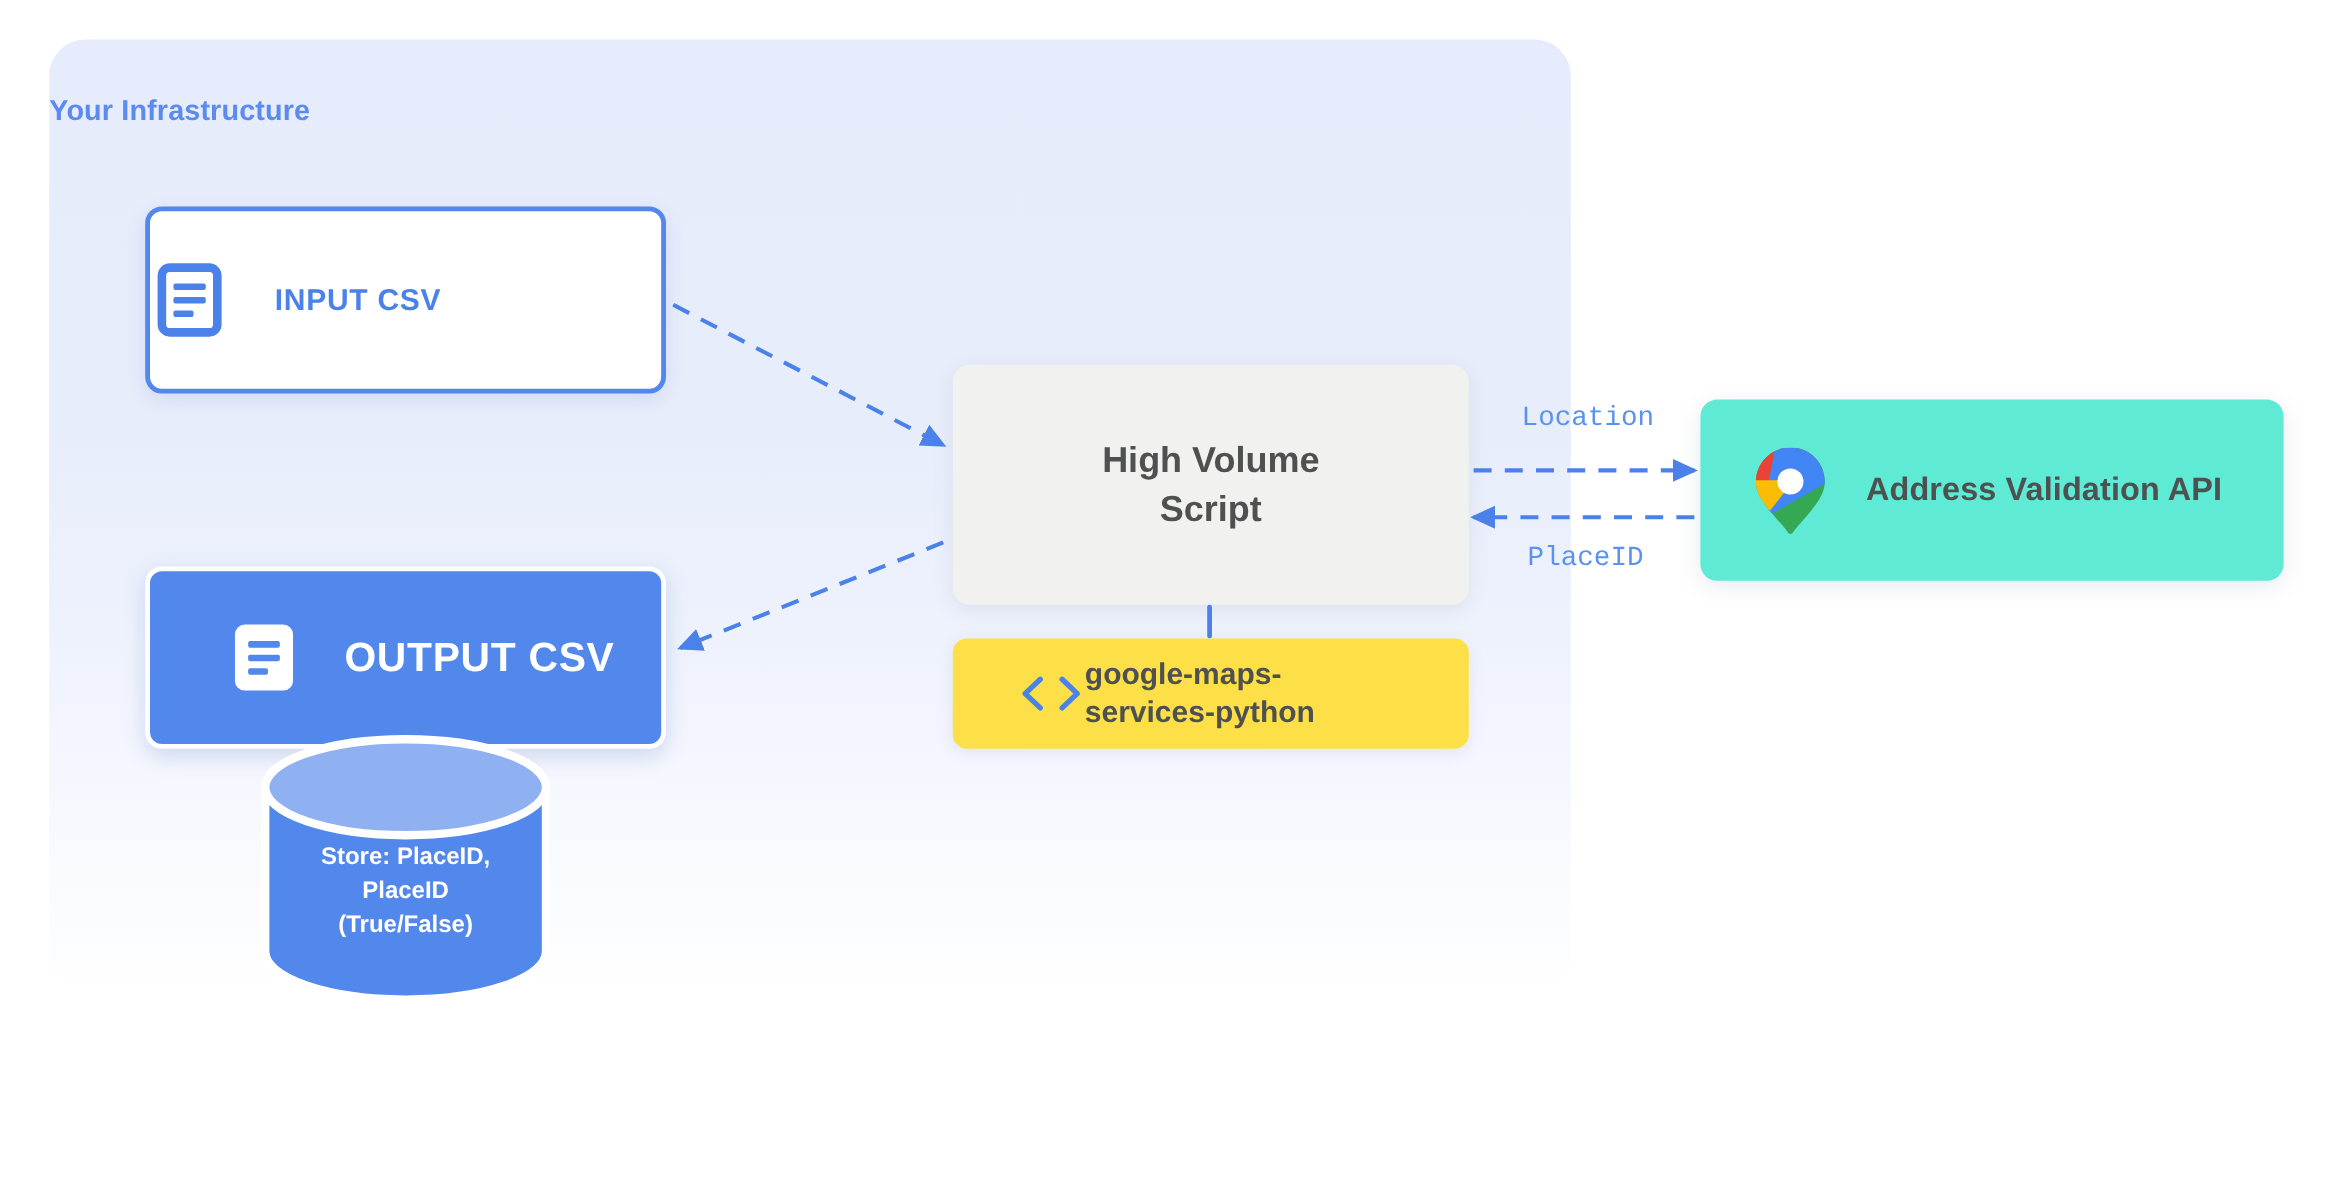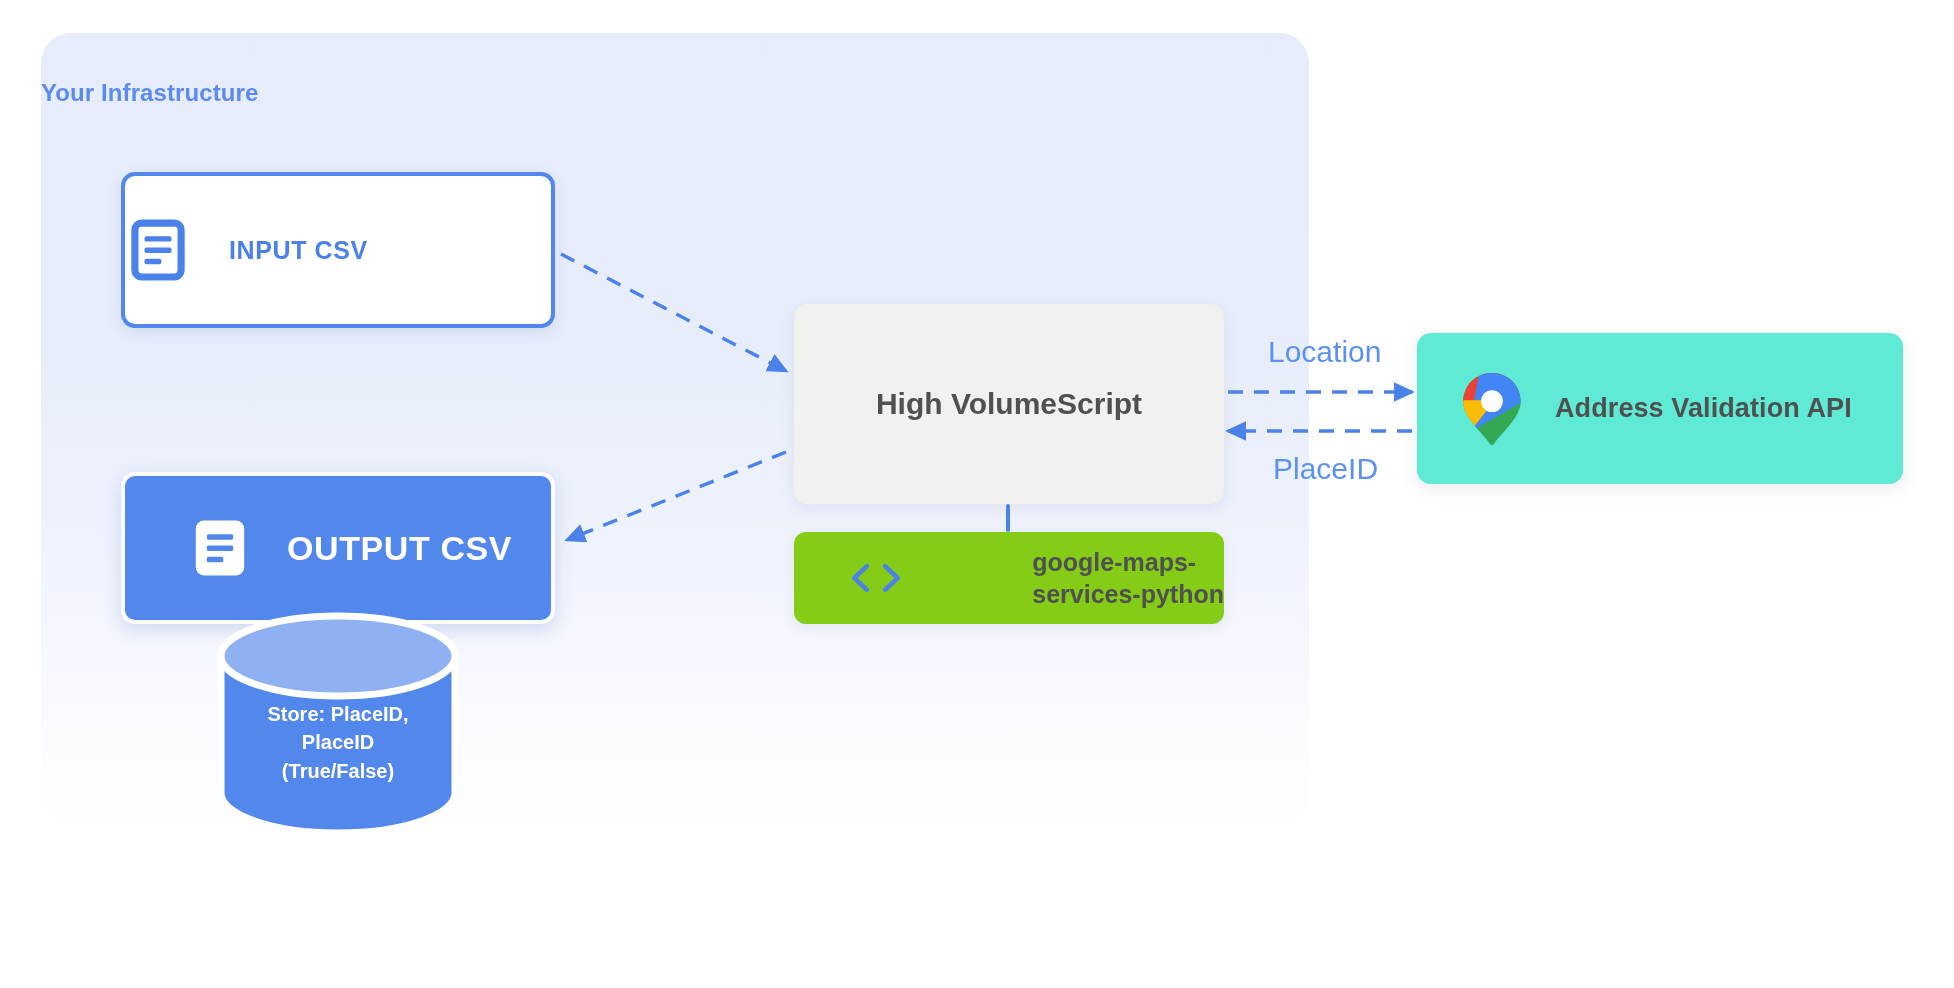--- a/index.html
+++ b/index.html
@@ -122,20 +122,21 @@
 
   
   #script-box {
     left: 794px;
     top: 304px;
     width: 430px;
     height: 200px;
     background: #f1f1f0;
     border-radius: 14px;
     box-shadow: 0 5px 16px rgba(120,125,140,.13);
+    flex-direction: column;
   }
   #script-box .lbl {
     font-size: 30px;
     font-weight: bold;
     color: #4f5050;
     line-height: 1.38;
     text-align: center;
   }
 
   
@@ -148,24 +149,24 @@
     background: #4a82ea;
     border-radius: 2px;
   }
 
   
   #library-box {
     left: 794px;
     top: 532px;
     width: 430px;
     height: 92px;
-    background: #84cc16;
+    background: #fde047;
     border-radius: 12px;
     box-shadow: 0 4px 13px rgba(120,125,140,.12);
-    justify-content: space-between;
+    justify-content: flex-start;
     padding-left: 54px;
   }
   #library-box .lbl {
     font-size: 25px;
     font-weight: bold;
     color: #4f5050;
     line-height: 1.3;
   }
   .code-icon { width: 56px; height: 40px; flex: 0 0 auto; }
 
@@ -186,23 +187,24 @@
     font-size: 27px;
     font-weight: bold;
     color: #4f5050;
     letter-spacing: .1px;
   }
   .pin-icon { width: 62px; height: 72px; flex: 0 0 auto; }
 
   
   .edge-label {
     position: absolute;
-    font-size: 30px;
+    font-size: 23px;
     color: #5b92f0;
     white-space: nowrap;
+    font-family: Liberation Mono, monospace;
   }
   #label-location { left: 1268px; top: 335px; }
   #label-placeid  { left: 1273px; top: 452px; }
 
   
   #arrow-layer {
     position: absolute;
     left: 0; top: 0;
     width: 1954px; height: 988px;
     pointer-events: none;

